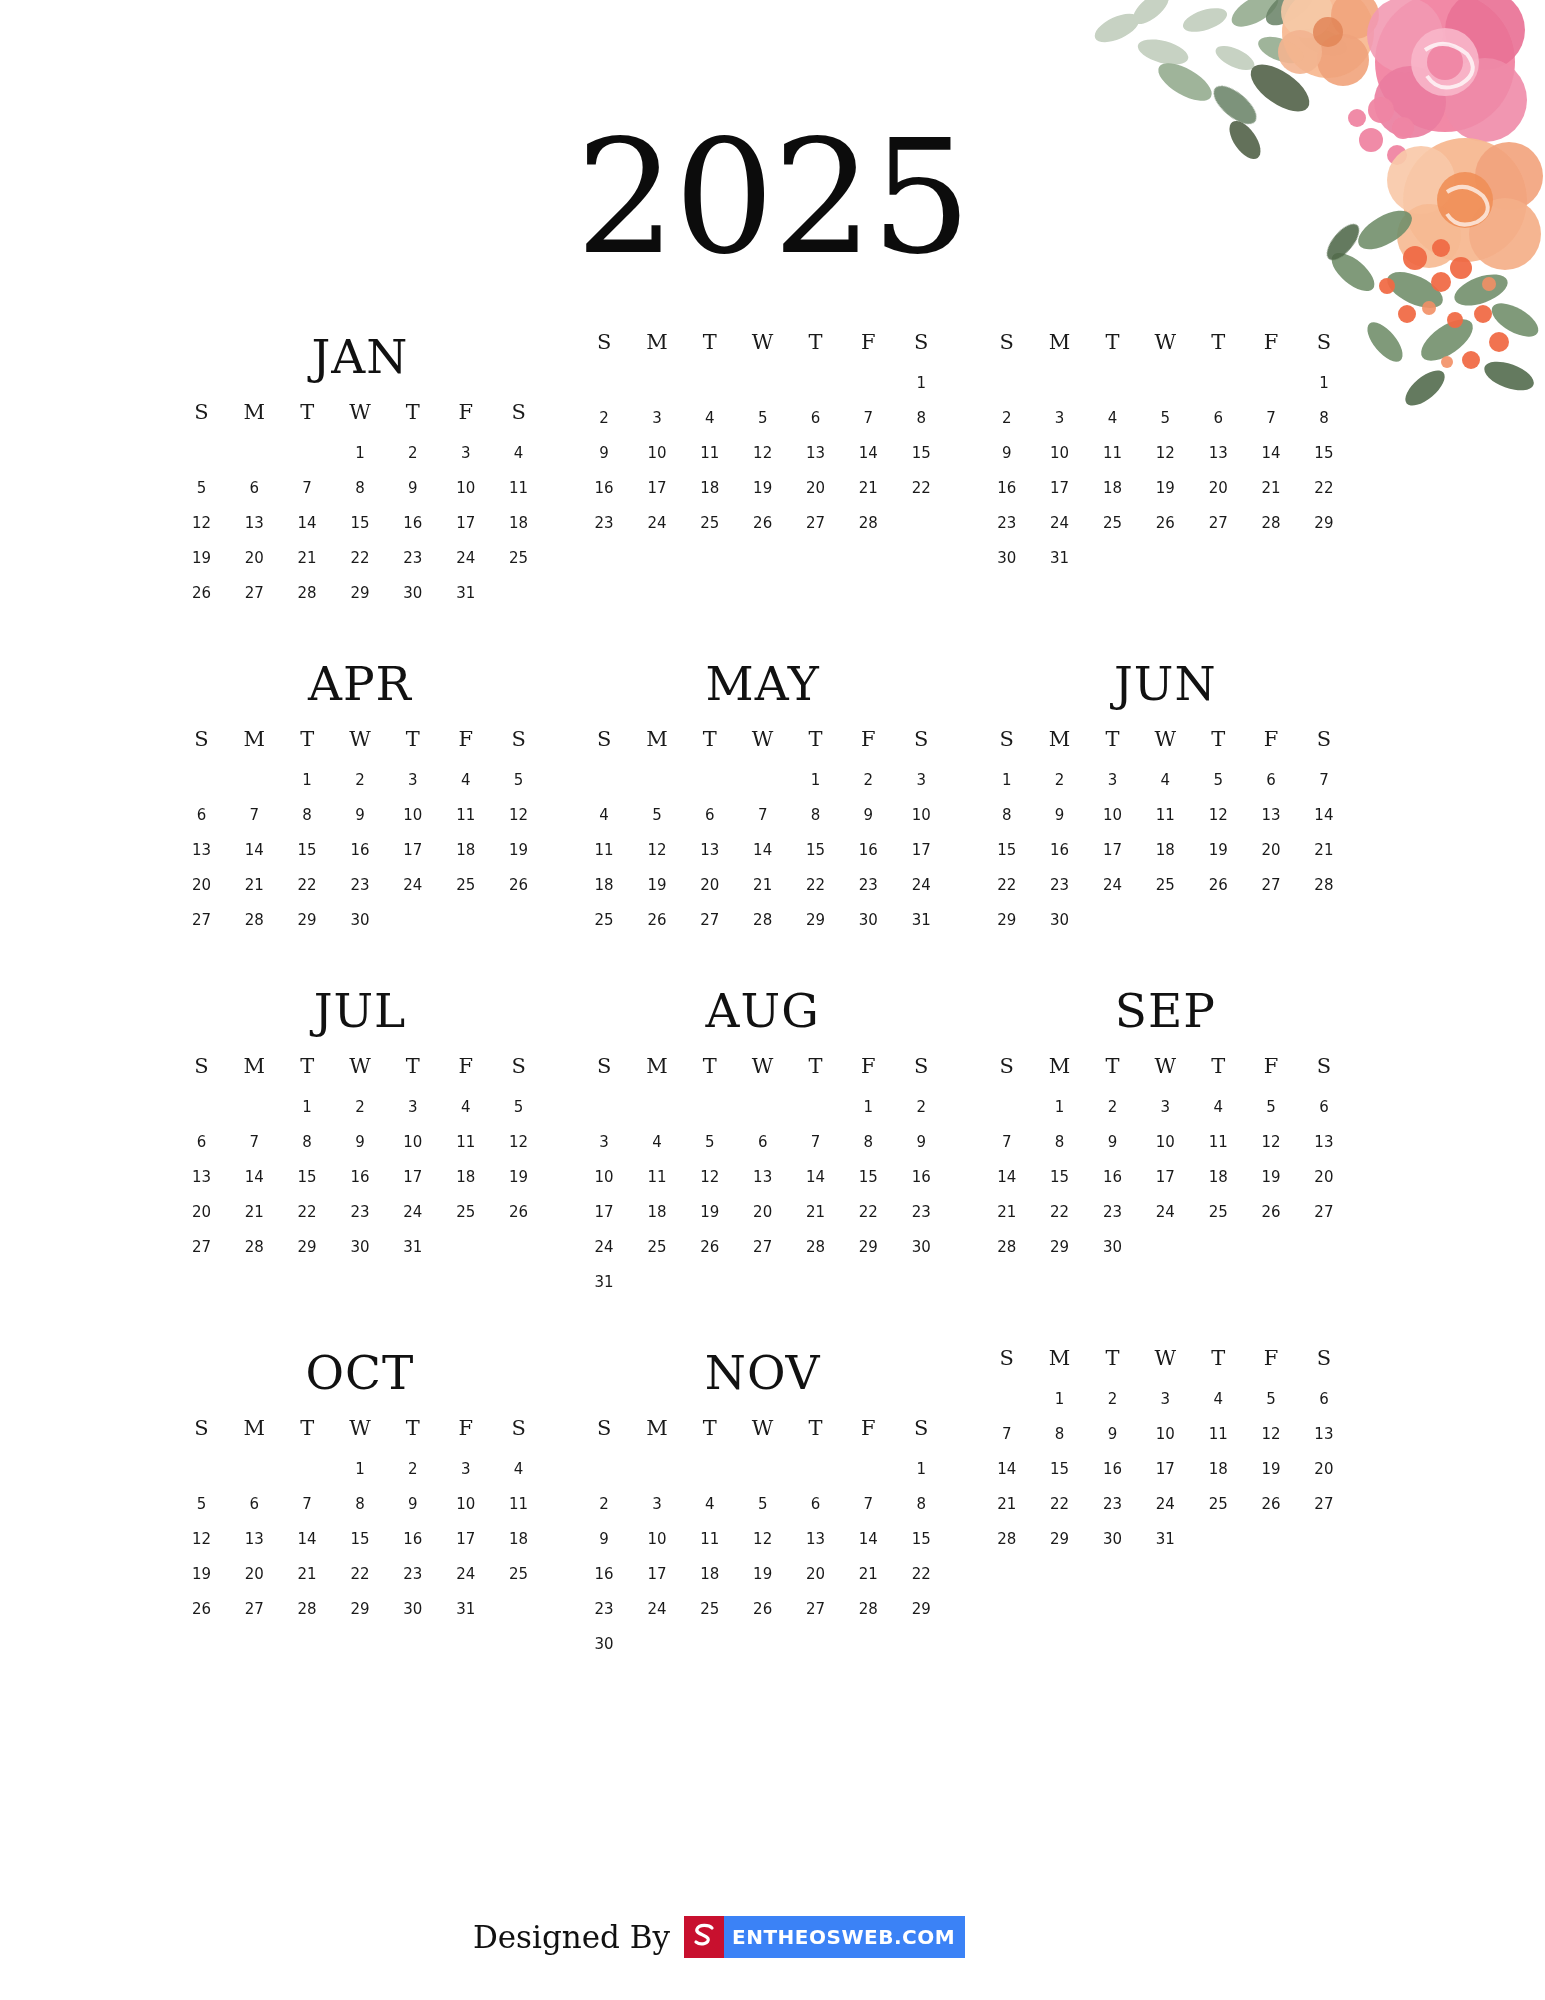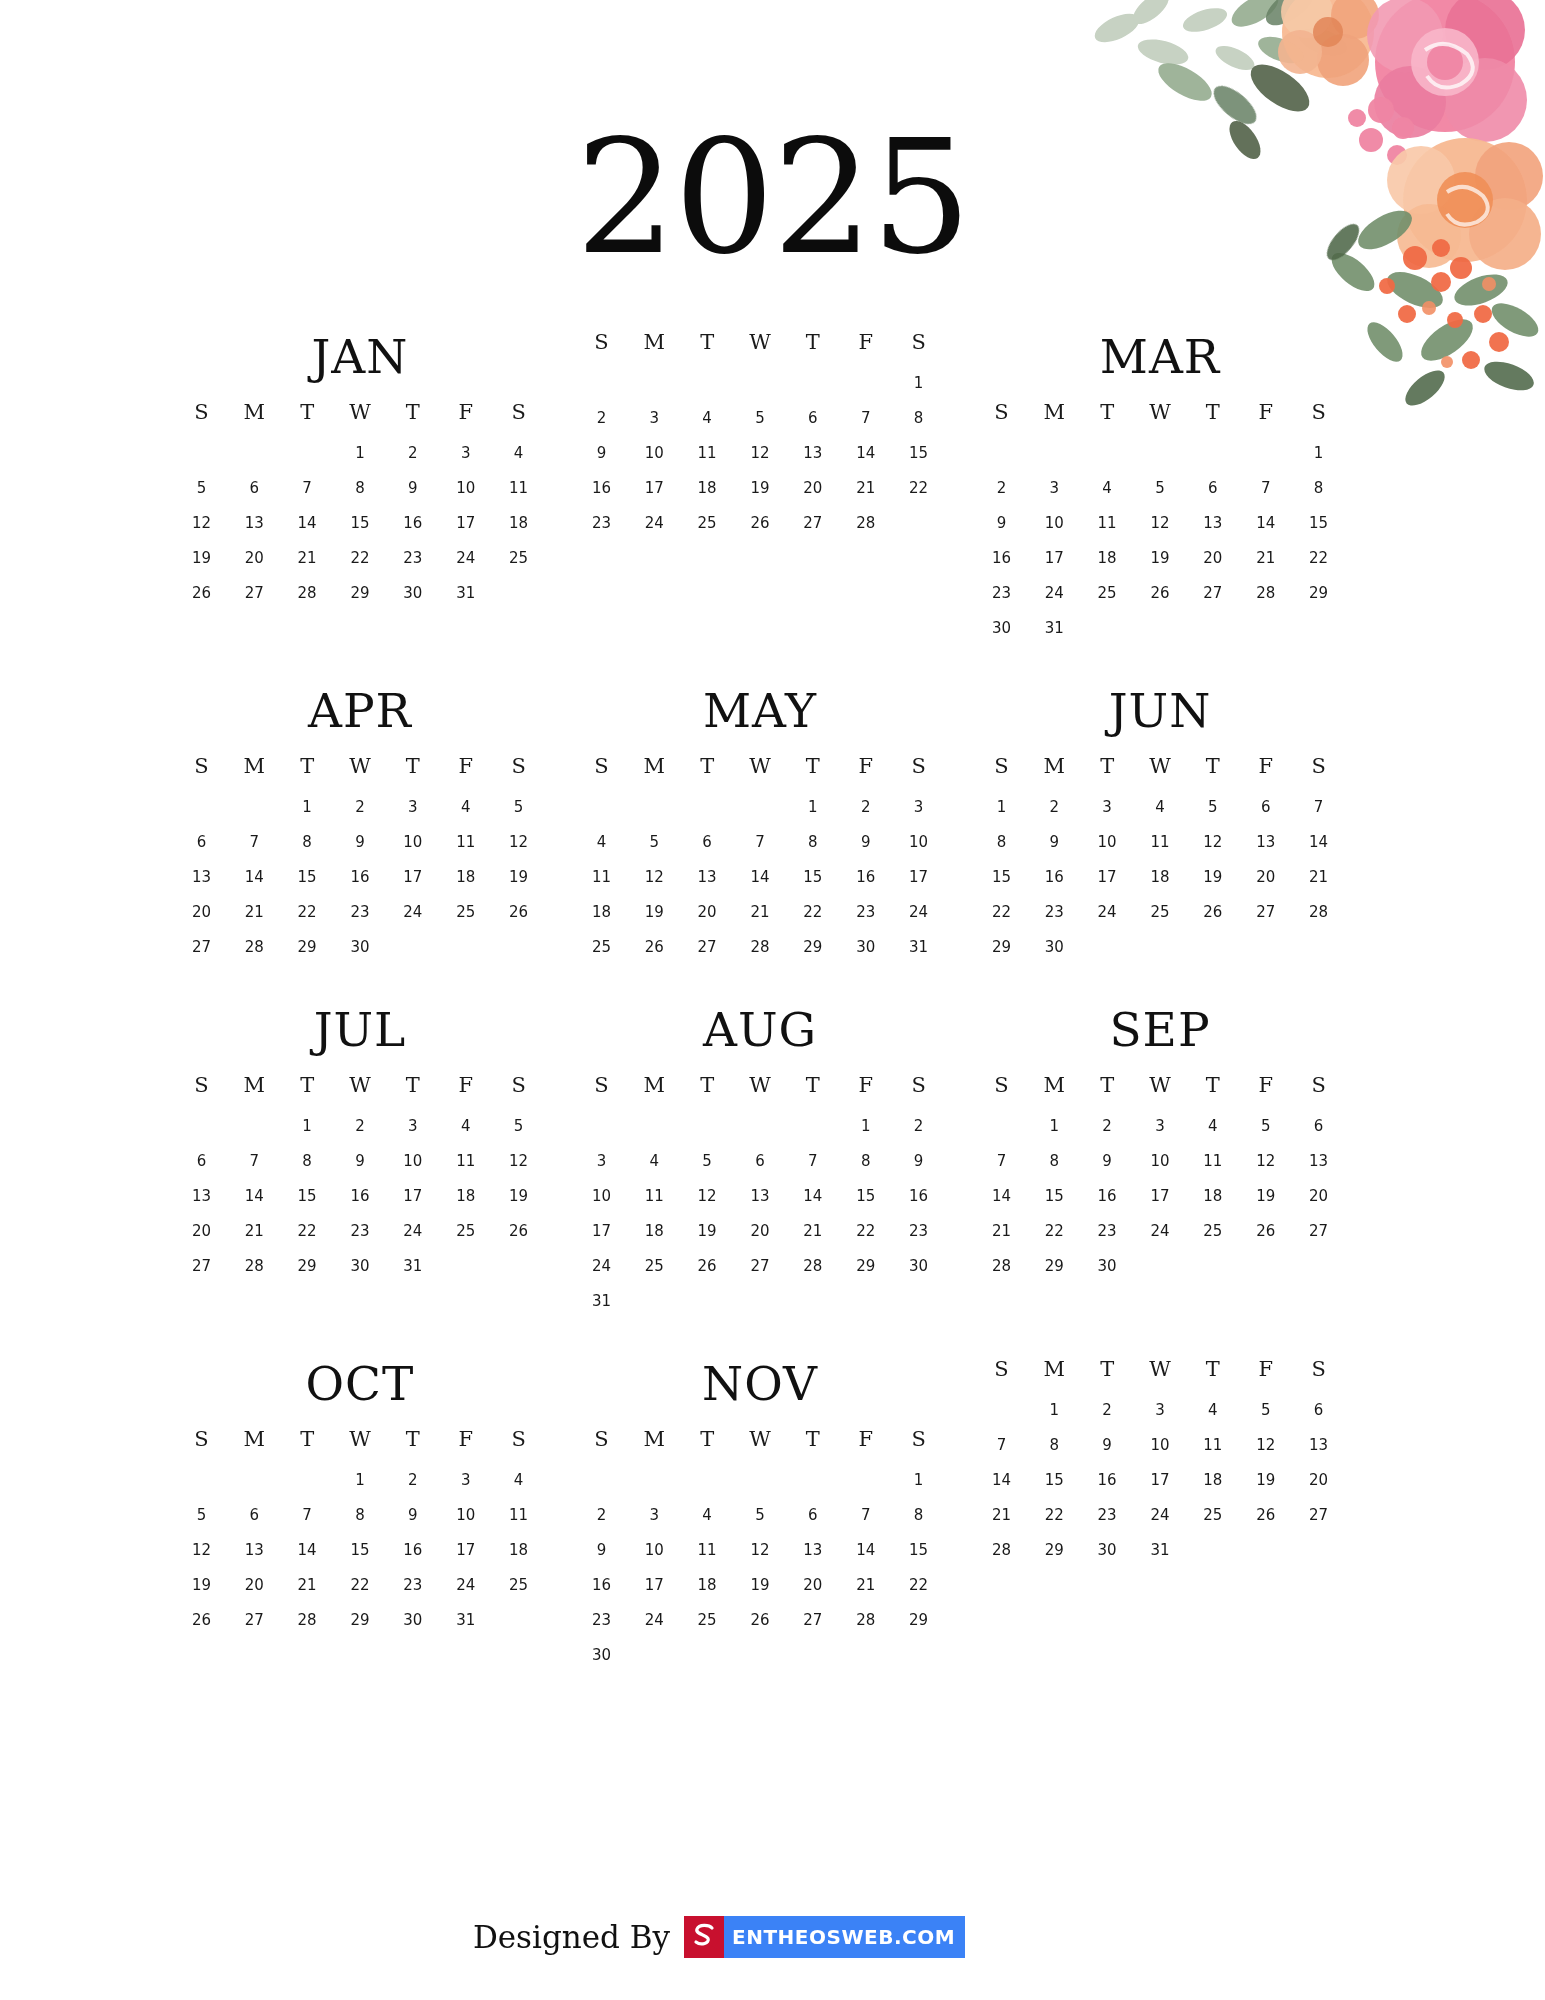--- a/index.html
+++ b/index.html
@@ -50,20 +50,21 @@
   
   .calendar {
     position: absolute;
     top: 330px;
     left: 175px;
     width: 1200px;
     display: grid;
     grid-template-columns: repeat(3, 1fr);
     grid-row-gap: 0px;
     grid-column-gap: 0px;
+    gap: 8px;
   }
 
   .month {
     width: 370px;
     margin-bottom: 38px;
   }
 
   .month-name {
     text-align: center;
     font-family: "DejaVu Serif", serif;
@@ -367,21 +368,20 @@
           <div class="day">23</div>
           <div class="day">24</div>
           <div class="day">25</div>
           <div class="day">26</div>
           <div class="day">27</div>
           <div class="day">28</div>
           <div class="day empty"></div>
         </div>
       </div>
       <div class="month">
-        <div class="month-name">MAR</div>
         <div class="weekdays">
           <div class="wd">S</div>
           <div class="wd">M</div>
           <div class="wd">T</div>
           <div class="wd">W</div>
           <div class="wd">T</div>
           <div class="wd">F</div>
           <div class="wd">S</div>
         </div>
         <div class="week">

